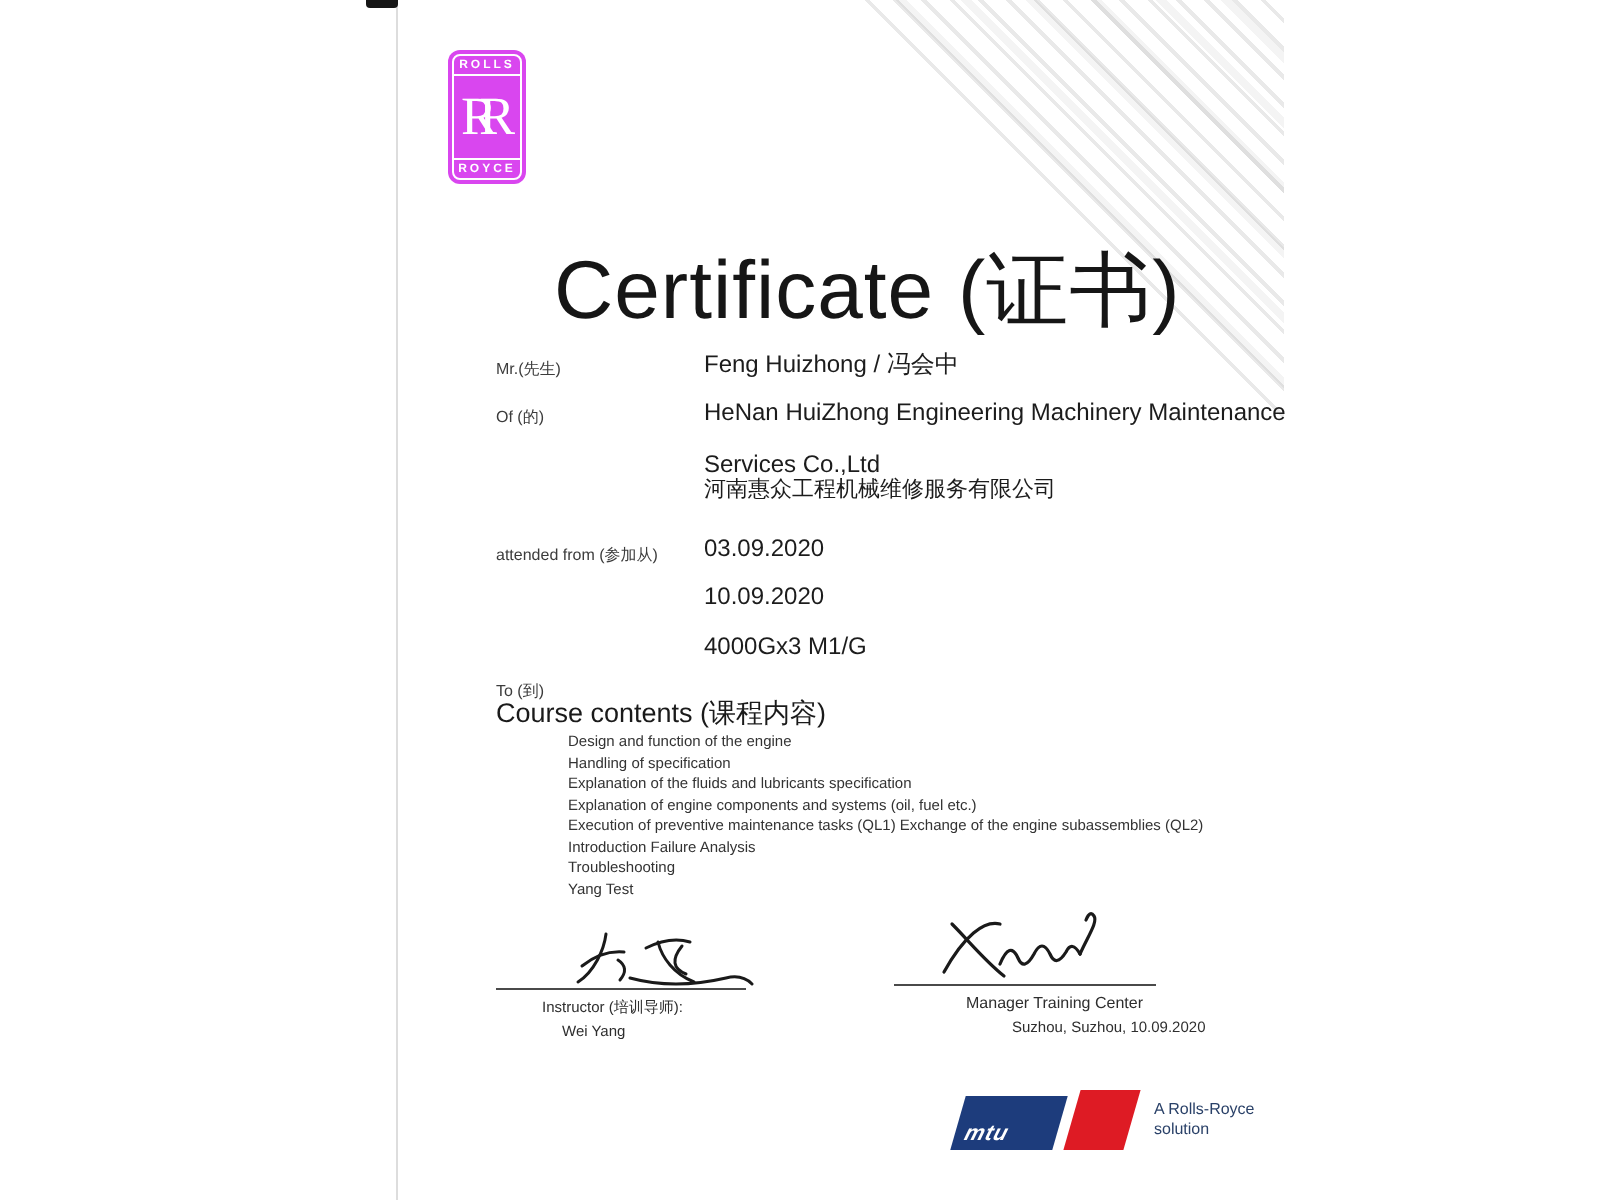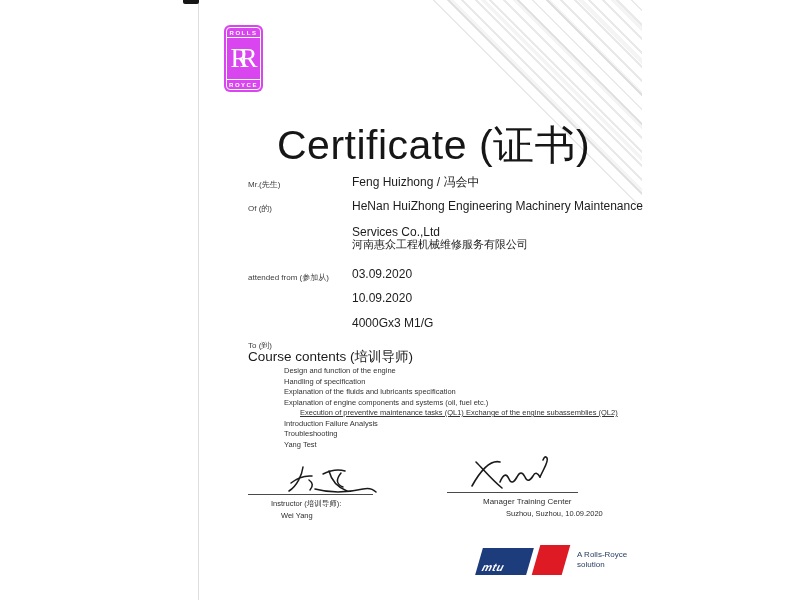--- a/index.html
+++ b/index.html
@@ -75,26 +75,26 @@
   <div class="abs val-sm" style="left:352px;top:237px;">河南惠众工程机械维修服务有限公司</div>
 
   <div class="abs lbl" style="left:248px;top:272px;">attended from (参加从)</div>
   <div class="abs val" style="left:352px;top:267px;">03.09.2020</div>
 
   <div class="abs lbl" style="left:248px;top:296px;margin-top:44px;">To (到)</div>
   <div class="abs val" style="left:352px;top:291px;">10.09.2020</div>
 
   <div class="abs val" style="left:352px;top:316px;">4000Gx3 M1/G</div>
 
-  <div class="abs course-head" style="left:248px;top:348px;">Course contents (培训导师)</div>
+  <div class="abs course-head" style="left:248px;top:348px;">Course contents (课程内容)</div>
   <div class="abs course-item" style="left:248px;top:366px;">Design and function of the engine</div>
   <div class="abs course-item" style="left:248px;top:377px;">Handling of specification</div>
   <div class="abs course-item" style="left:248px;top:387px;">Explanation of the fluids and lubricants specification</div>
   <div class="abs course-item" style="left:248px;top:398px;">Explanation of engine components and systems (oil, fuel etc.)</div>
-  <div class="abs course-item" style="left:264px;top:408px;text-decoration:underline;">Execution of preventive maintenance tasks (QL1) Exchange of the engine subassemblies (QL2)</div>
+  <div class="abs course-item" style="left:248px;top:408px;">Execution of preventive maintenance tasks (QL1) Exchange of the engine subassemblies (QL2)</div>
   <div class="abs course-item" style="left:248px;top:419px;">Introduction Failure Analysis</div>
   <div class="abs course-item" style="left:248px;top:429px;">Troubleshooting</div>
   <div class="abs course-item" style="left:248px;top:440px;">Yang Test</div>
 
   <div class="abs sig" style="left:285px;top:461px;">
     <svg width="95" height="34" viewBox="0 0 95 34">
       <g fill="none" stroke="#1a1a1a" stroke-width="1.5" stroke-linecap="round">
         <path d="M6,22 Q16,14 27,15"></path>
         <path d="M18,6 C17,14 12,25 4,30"></path>
         <path d="M24,19 q6,4 1,10"></path>

